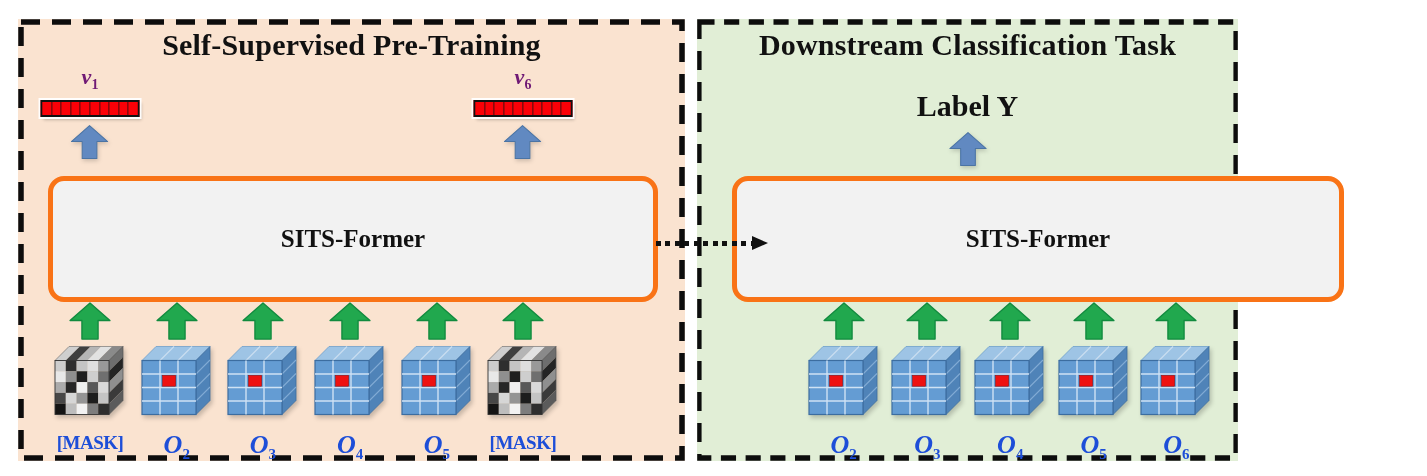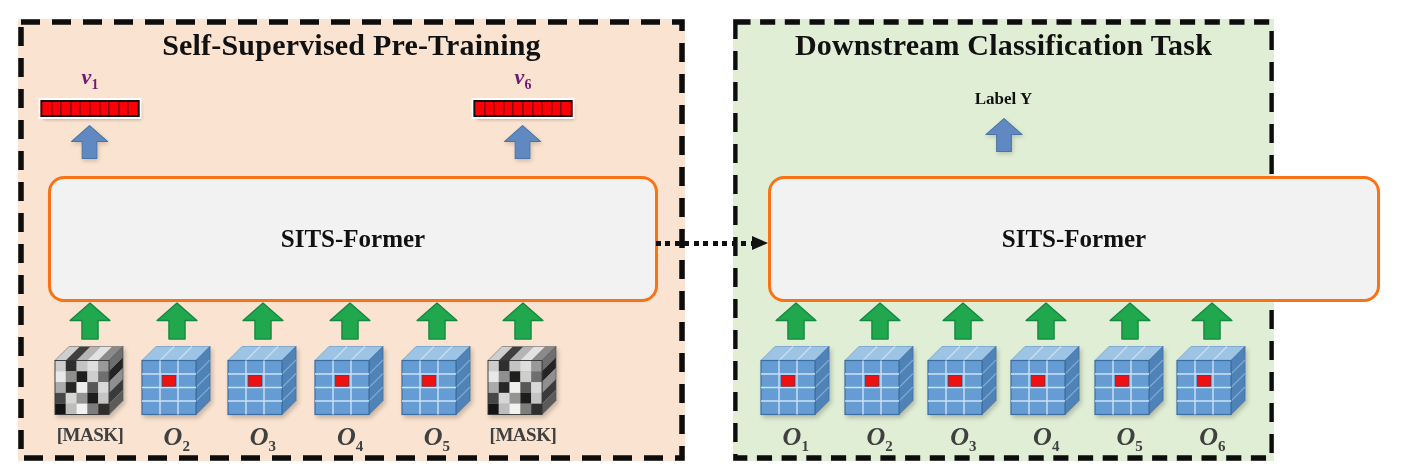--- a/index.html
+++ b/index.html
@@ -1,61 +1,61 @@
 <!DOCTYPE html>
 <html style="--canvas-bg: #ffffff; --left-panel-bg: #fae3d0; --right-panel-bg: #e1eed6; --former-box-bg: #f2f2f2; --vector-red: #fb0007; --green-arrow: #21a84e; --blue-arrow: #6189c1; --cube-front: #649cd3; --cube-top: #9ec4e5; --cube-side: #4f83b8; --cube-center-red: #ee1111;"><head>
 <meta charset="utf-8">
 <style>
   html,body{margin:0;padding:0;background:#fff;}
   #stage{position:relative;width:1427px;height:476px;background:var(--canvas-bg,#ffffff);
          font-family:"Liberation Serif","DejaVu Serif",serif;overflow:hidden;}
 
   .panel{position:absolute;top:19px;height:442px;box-sizing:border-box;}
   .left-panel{left:18px;width:667px;background:var(--left-panel-bg,#fae3d0);}
-  .right-panel{left:733px;width:541px;background:var(--right-panel-bg,#e1eed6);}
+  .right-panel{left:697px;width:541px;background:var(--right-panel-bg,#e1eed6);}
   .dash-border{position:absolute;left:0;top:0;width:100%;height:100%;pointer-events:none;}
 
   .panel-title{position:absolute;top:9px;left:0;width:100%;text-align:center;
                font-size:30px;font-weight:bold;color:#111;letter-spacing:.2px;}
 
   
   .former-box{position:absolute;top:157px;height:126px;background:var(--former-box-bg,#f2f2f2);
-              border:3px solid #f97316;border-radius:16px;box-sizing:border-box;
+              border:5px solid #f97316;border-radius:16px;box-sizing:border-box;
               display:flex;align-items:center;justify-content:center;
               font-size:25px;font-weight:bold;color:#111;}
   .left-panel .former-box{left:30px;width:610px;}
   .right-panel .former-box{left:35px;width:612px;}
 
   
   .col{position:absolute;top:283px;width:100px;display:flex;flex-direction:column;
        align-items:center;transform:translateX(-50%);}
   .ga{width:42px;height:38px;margin-bottom:1px;}
   .cube{width:72px;height:75px;filter:drop-shadow(2px 3px 2px rgba(0,0,0,.20));}
-  .in-label{margin-top:8px;color:#404040;white-space:nowrap;}
+  .in-label{margin-top:16px;color:#1d4ed8;white-space:nowrap;}
   .obs-label{font-size:26px;font-weight:bold;font-style:italic;line-height:1;}
   .obs-label sub{font-size:15px;font-style:normal;font-weight:bold;}
   .mask-label{font-size:19px;font-weight:bold;letter-spacing:-.5px;line-height:1.2;}
 
   
   .vec-group{position:absolute;top:46px;display:flex;flex-direction:column;align-items:center;
              transform:translateX(-50%);}
   .vec-label{font-size:22px;font-weight:bold;font-style:italic;color:#701a75;line-height:1.1;}
   .vec-label sub{font-size:14px;font-style:normal;}
   .vec-bar{display:flex;margin-top:7px;border:2px solid #111;background:var(--vector-red,#fb0007);
            box-shadow:0 0 0 2px rgba(255,255,255,.95),2px 3px 3px rgba(0,0,0,.22);}
   .vec-bar span{width:8.6px;height:13px;background:var(--vector-red,#fb0007);
                 border-right:1.6px solid #111;}
   .vec-bar span:last-child{border-right:none;}
   .vec-group .ba{margin-top:5px;}
   .ba{width:38px;height:40px;filter:drop-shadow(1px 2px 2px rgba(0,0,0,.18));}
 
   
   .out-group{position:absolute;top:70px;left:0;width:100%;display:flex;flex-direction:column;
              align-items:center;}
-  .label-y{font-size:17px;font-weight:bold;color:#111;}
+  .label-y{font-size:30px;font-weight:bold;color:#111;}
   .out-group .ba{margin-top:6px;}
 
   
   .connector{position:absolute;left:656px;top:236px;width:114px;height:16px;}
   .connector .dots{position:absolute;left:0;top:5px;width:97px;height:4.5px;
     background:repeating-linear-gradient(90deg,#111 0 5px,transparent 5px 9.5px);}
   .connector .head{position:absolute;left:96px;top:0;width:0;height:0;
     border-top:7.5px solid transparent;border-bottom:7.5px solid transparent;
     border-left:16px solid #111;}
 </style>
@@ -243,29 +243,20 @@
 
     <div class="out-group">
       <div class="label-y">Label Y</div>
       <svg class="ba" viewBox="0 0 44 40">
           <use href="#block-arrow-blue"></use>
         </svg>
     </div>
 
     <div class="former-box">SITS-Former</div>
 
-    <div class="col" style="left:11.6%">
-      <svg class="ga" viewBox="0 0 44 40">
-          <use href="#block-arrow-green"></use>
-        </svg>
-      <svg class="cube" viewBox="0 0 72 74">
-          <use href="#cube-blue"></use>
-        </svg>
-      <div class="in-label obs-label"><i>O</i><sub>1</sub></div>
-    </div>
     <div class="col" style="left:27.1%">
       <svg class="ga" viewBox="0 0 44 40">
           <use href="#block-arrow-green"></use>
         </svg>
       <svg class="cube" viewBox="0 0 72 74">
           <use href="#cube-blue"></use>
         </svg>
       <div class="in-label obs-label"><i>O</i><sub>2</sub></div>
     </div>
     <div class="col" style="left:42.6%">

